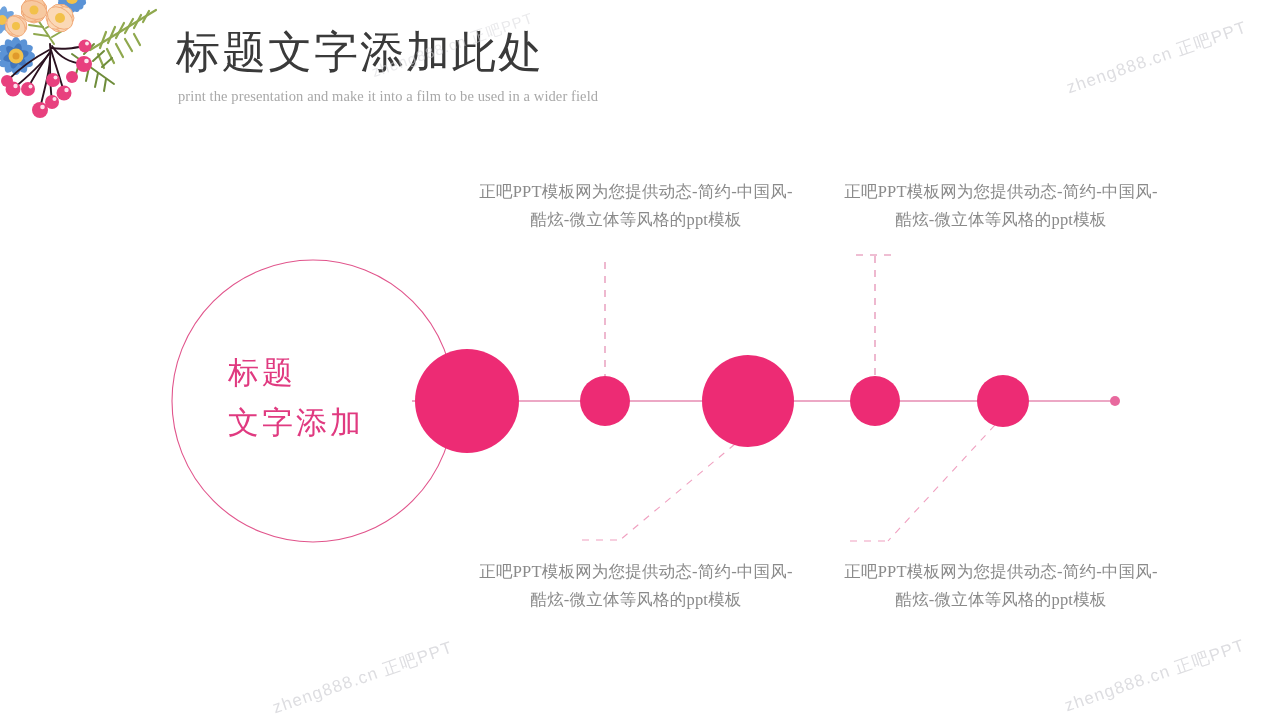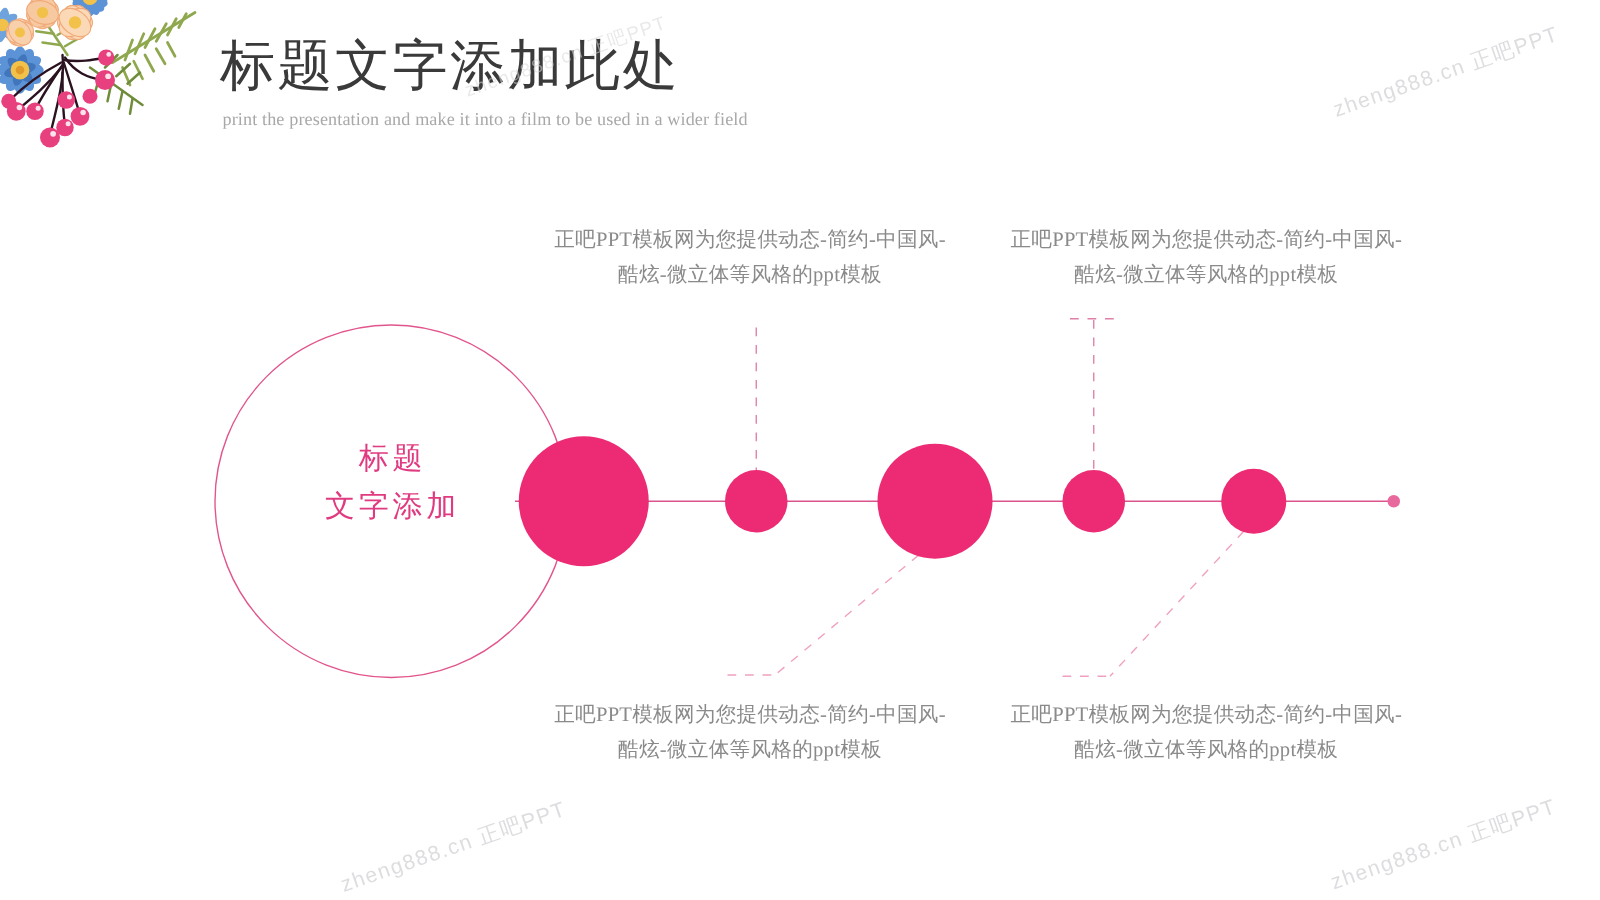--- a/index.html
+++ b/index.html
@@ -67,40 +67,41 @@
     width: 1280px;
     height: 720px;
   }
 
   
   #ring-label {
     position: absolute;
     left: 228px;
     top: 348px;
     width: 172px;
-    text-align: center;
+    text-align: left;
     font-family: "Liberation Serif", serif;
-    font-size: 24px;
+    font-size: 31px;
     color: #e03a80;
     line-height: 1.62;
     letter-spacing: 3px;
     pointer-events: none;
   }
   #ring-label .ring-line { display: block; }
 
   
   .callout {
     position: absolute;
     width: 320px;
     font-family: "Liberation Serif", serif;
     font-size: 16.5px;
     color: #8a8a8a;
     line-height: 1.72;
     text-align: center;
     letter-spacing: 0.2px;
+    margin-left: 36px;
   }
   #callout-tl { left: 440px; top: 178px; }
   #callout-tr { left: 805px; top: 178px; }
   #callout-bl { left: 440px; top: 558px; }
   #callout-br { left: 805px; top: 558px; }
 
   
   .watermark {
     position: absolute;
     font-family: "Liberation Sans", sans-serif;

